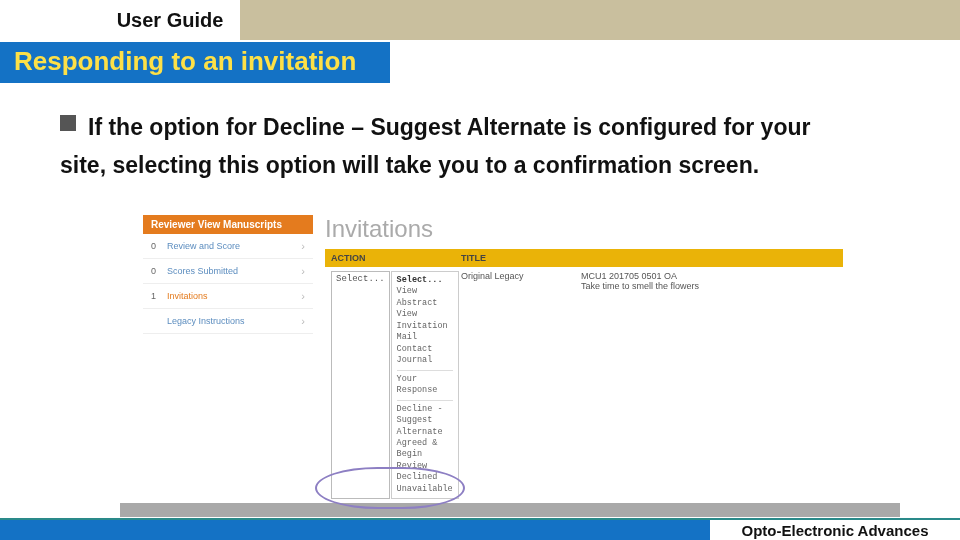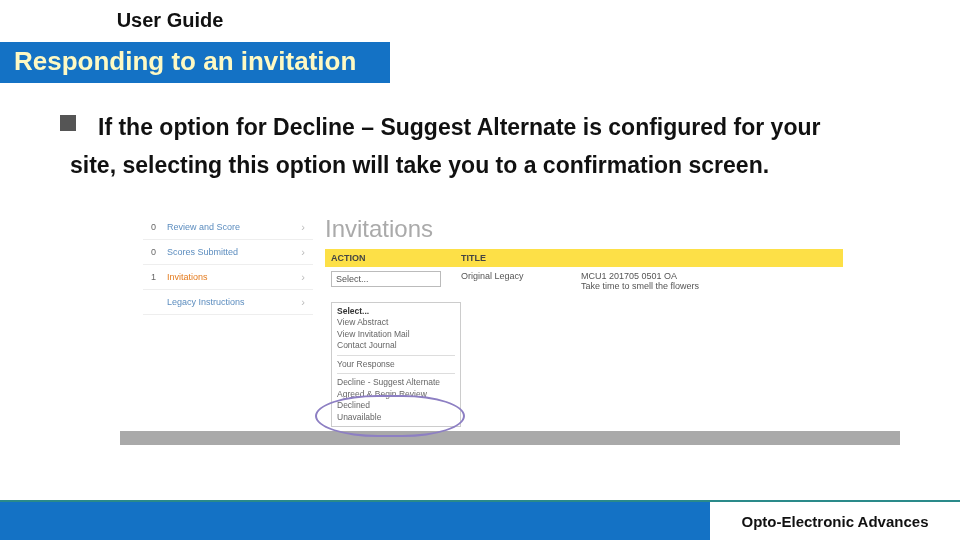--- a/index.html
+++ b/index.html
@@ -1,57 +1,57 @@
 <!DOCTYPE html>
 <html><head>
 <meta charset="utf-8">
 <style>
   * { box-sizing: border-box; margin: 0; padding: 0; }
   body { width: 960px; height: 540px; font-family: "Segoe UI", Arial, sans-serif; background: #fff; position: relative; overflow: hidden; }
 
-  .top-band { height: 40px; display: flex; align-items: center; }
+  .top-band { height: 40px; display: flex; }
   .top-left { width: 100px; background: #fff; }
   .top-title-box { width: 140px; display: flex; align-items: center; justify-content: center; font-weight: 700; font-size: 20px; color: #111; }
   .top-right { flex: 1; background: #c9bf9e; }
 
-  .section-bar { width: 390px; background: #1472c5; color: #fef9c3; font-weight: 700; font-size: 26px; padding: 4px 14px 6px; margin-top: 2px; }
+  .section-bar { width: 390px; background: #1472c5; color: #fde047; font-weight: 700; font-size: 26px; padding: 4px 14px 6px; margin-top: 2px; }
 
   .body-area { padding: 26px 34px 0 60px; }
-  .bullet-line { display: flex; align-items: flex-start; gap: 22px; }
+  .bullet-line { display: flex; align-items: flex-start; gap: 12px; }
   .sq-bullet { width: 16px; height: 16px; background: #555; margin-top: 6px; flex: 0 0 auto; }
   .body-text { font-size: 23px; font-weight: 700; color: #111; line-height: 1.65; }
 
   .screenshot { margin: 30px auto 0; width: 700px; position: relative; font-size: 10px; }
   .ss-inner { display: flex; background: #fff; }
   .ss-sidebar { width: 170px; }
   .ss-side-hdr { background: #e47b1e; color: #fff; font-weight: 700; padding: 4px 8px; font-size: 10px; }
   .ss-side-item { display: flex; justify-content: space-between; align-items: center; padding: 6px 8px; border-bottom: 1px solid #eee; color: #5c8dbf; font-size: 9px; }
   .ss-side-item.sel { color: #e47b1e; }
   .ss-side-num { color: #666; width: 12px; }
   .ss-chevron { color: #bbb; font-size: 11px; }
 
   .ss-main { flex: 1; padding-left: 12px; }
   .ss-title { font-size: 24px; color: #aaa; font-weight: 400; margin-bottom: 6px; }
-  .ss-tbl-hdr { display: flex; background: #fde047; font-weight: 700; font-size: 9px; color: #444; }
+  .ss-tbl-hdr { display: flex; background: #eab308; font-weight: 700; font-size: 9px; color: #444; }
   .ss-tbl-hdr div { padding: 4px 6px; }
   .col-action { width: 130px; }
   .col-sent { width: 110px; }
   .col-type { width: 120px; }
   .col-id { flex: 1; }
   .ss-row { display: flex; font-size: 9px; color: #555; }
   .ss-row > div { padding: 4px 6px; }
-  .ss-select-wrap { display: flex; flex-direction: column; gap: 15px; }
+  .ss-select-wrap { display: flex; flex-direction: row; gap: 1px; font-family: Liberation Mono, monospace; }
   .ss-select { background: #fff; border: 1px solid #bbb; padding: 2px 4px; font-size: 9px; width: 110px; }
   .ss-drop { background: #fff; border: 1px solid #ccc; width: 130px; padding: 3px 5px; font-size: 8.5px; color: #666; line-height: 1.35; }
   .ss-drop .lbl { color: #333; font-weight: 600; }
   .ss-drop hr { border: none; border-top: 1px solid #ddd; margin: 3px 0; }
   .circle { position: absolute; border: 2px solid #8d7fc3; border-radius: 50%/60%; width: 150px; height: 42px; left: 172px; bottom: -6px; }
   .gray-bar { height: 14px; background: #a9a9a9; margin: 0 60px 0 120px; }
 
-  .footer { position: absolute; bottom: 0; left: 0; right: 0; height: 40px; display: flex; border-top: 2px solid #2a8a8a; }
+  .footer { position: absolute; bottom: 0; left: 0; right: 0; height: 22px; display: flex; border-top: 2px solid #2a8a8a; }
   .footer-left { flex: 1; background: #1472c5; }
   .footer-right { width: 250px; background: #fff; display: flex; align-items: center; justify-content: center; font-weight: 700; font-size: 15px; color: #111; }
 </style>
 </head>
 <body>
 
 <div class="top-band">
   <div class="top-left"></div>
   <div class="top-title-box">User Guide</div>
   <div class="top-right"></div>
@@ -64,20 +64,21 @@
     <div class="sq-bullet"></div>
     <div class="body-text">
       <span>If the option for Decline – Suggest Alternate is configured for your</span><br>
       <span style="margin-left:-28px; display:inline-block;">site, selecting this option will take you to a confirmation screen.</span>
     </div>
   </div>
 
   <div class="screenshot">
     <div class="ss-inner">
       <div class="ss-sidebar">
+        <div class="ss-side-hdr">Reviewer View Manuscripts</div>
         <div class="ss-side-item">
           <span class="ss-side-num">0</span>
           <span style="flex:1;padding-left:4px;">Review and Score</span>
           <span class="ss-chevron">›</span>
         </div>
         <div class="ss-side-item">
           <span class="ss-side-num">0</span>
           <span style="flex:1;padding-left:4px;">Scores Submitted</span>
           <span class="ss-chevron">›</span>
         </div>

